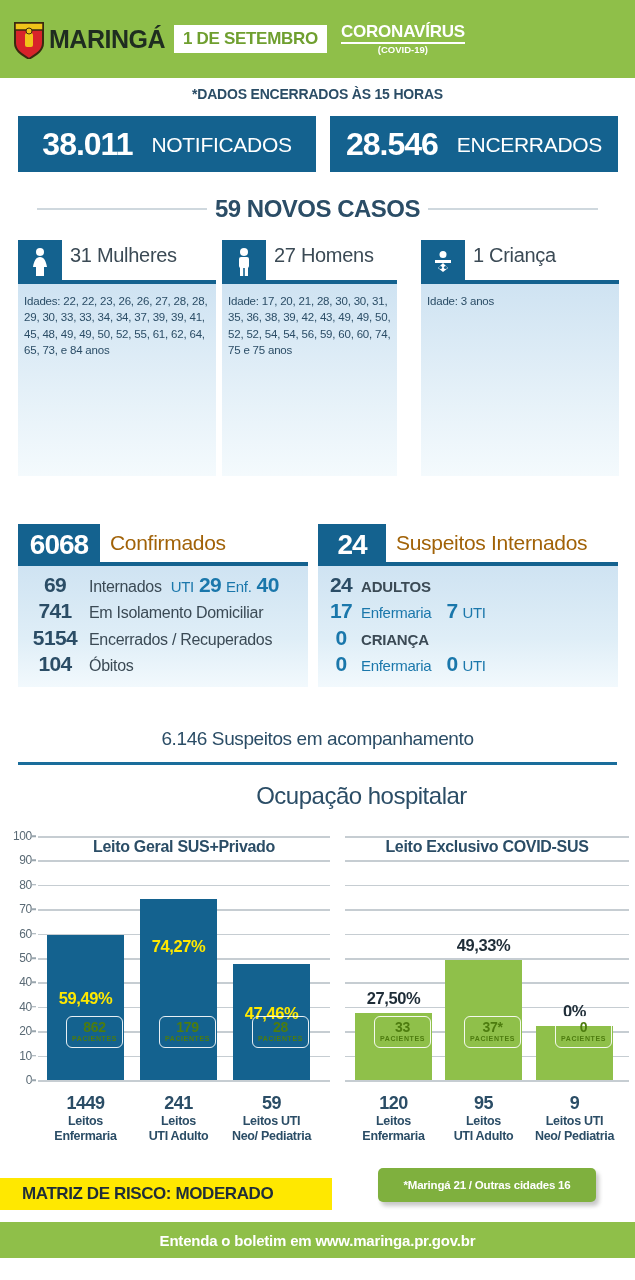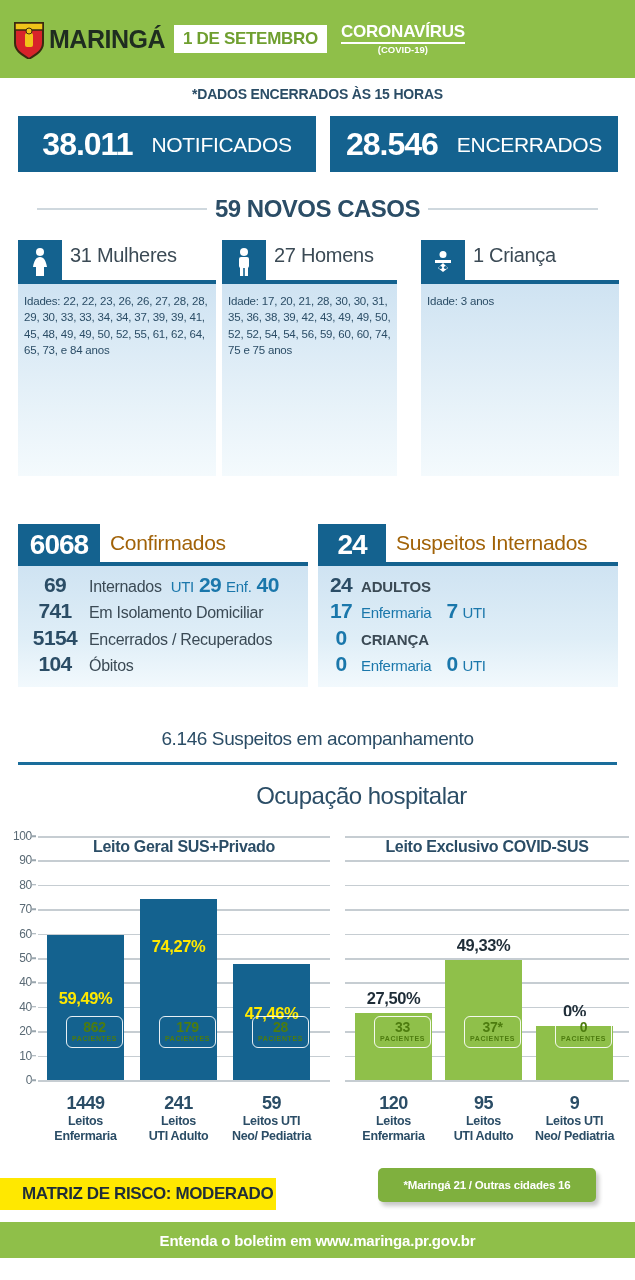--- a/index.html
+++ b/index.html
@@ -192,21 +192,21 @@
   .pill-lbl { font-size: 7px; font-weight: bold; letter-spacing: 0.6px; line-height: 1.2; }
 
   .xcap {
     position: absolute; text-align: center; white-space: nowrap;
   }
   .xcap-num { font-size: 18px; font-weight: bold; color: #2b4d66; letter-spacing: -0.5px; line-height: 1.1; }
   .xcap-l1, .xcap-l2 { font-size: 12.5px; font-weight: bold; color: #2b4d66; letter-spacing: -0.3px; line-height: 1.2; }
 
   
   .risk-banner {
-    position: absolute; left: 0; top: 1178px; width: 276px; height: 32px;
+    position: absolute; left: 0; top: 1178px; width: 332px; height: 32px;
     background: #ffe800; display: flex; align-items: center; padding-left: 22px;
     font-size: 17px; font-weight: bold; color: #1f2d38; letter-spacing: -0.4px;
   }
   .note-chip {
     position: absolute; left: 378px; top: 1168px; width: 218px; height: 34px;
     background: #7fb03e; border-radius: 5px; color: #ffffff;
     display: flex; align-items: center; justify-content: center;
     font-size: 11.5px; font-weight: bold; letter-spacing: -0.2px;
     box-shadow: 3px 4px 4px rgba(0,0,0,0.22);
   }

